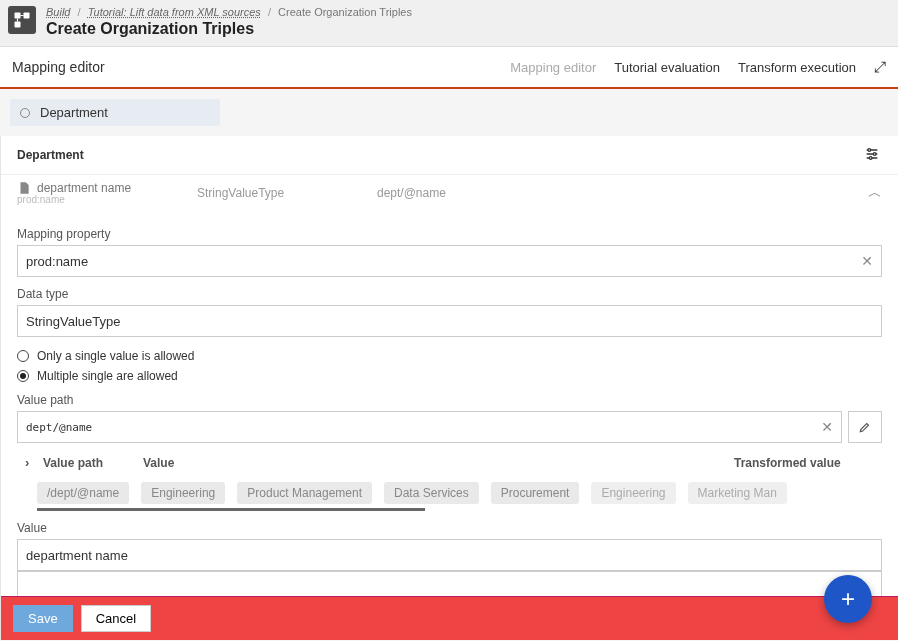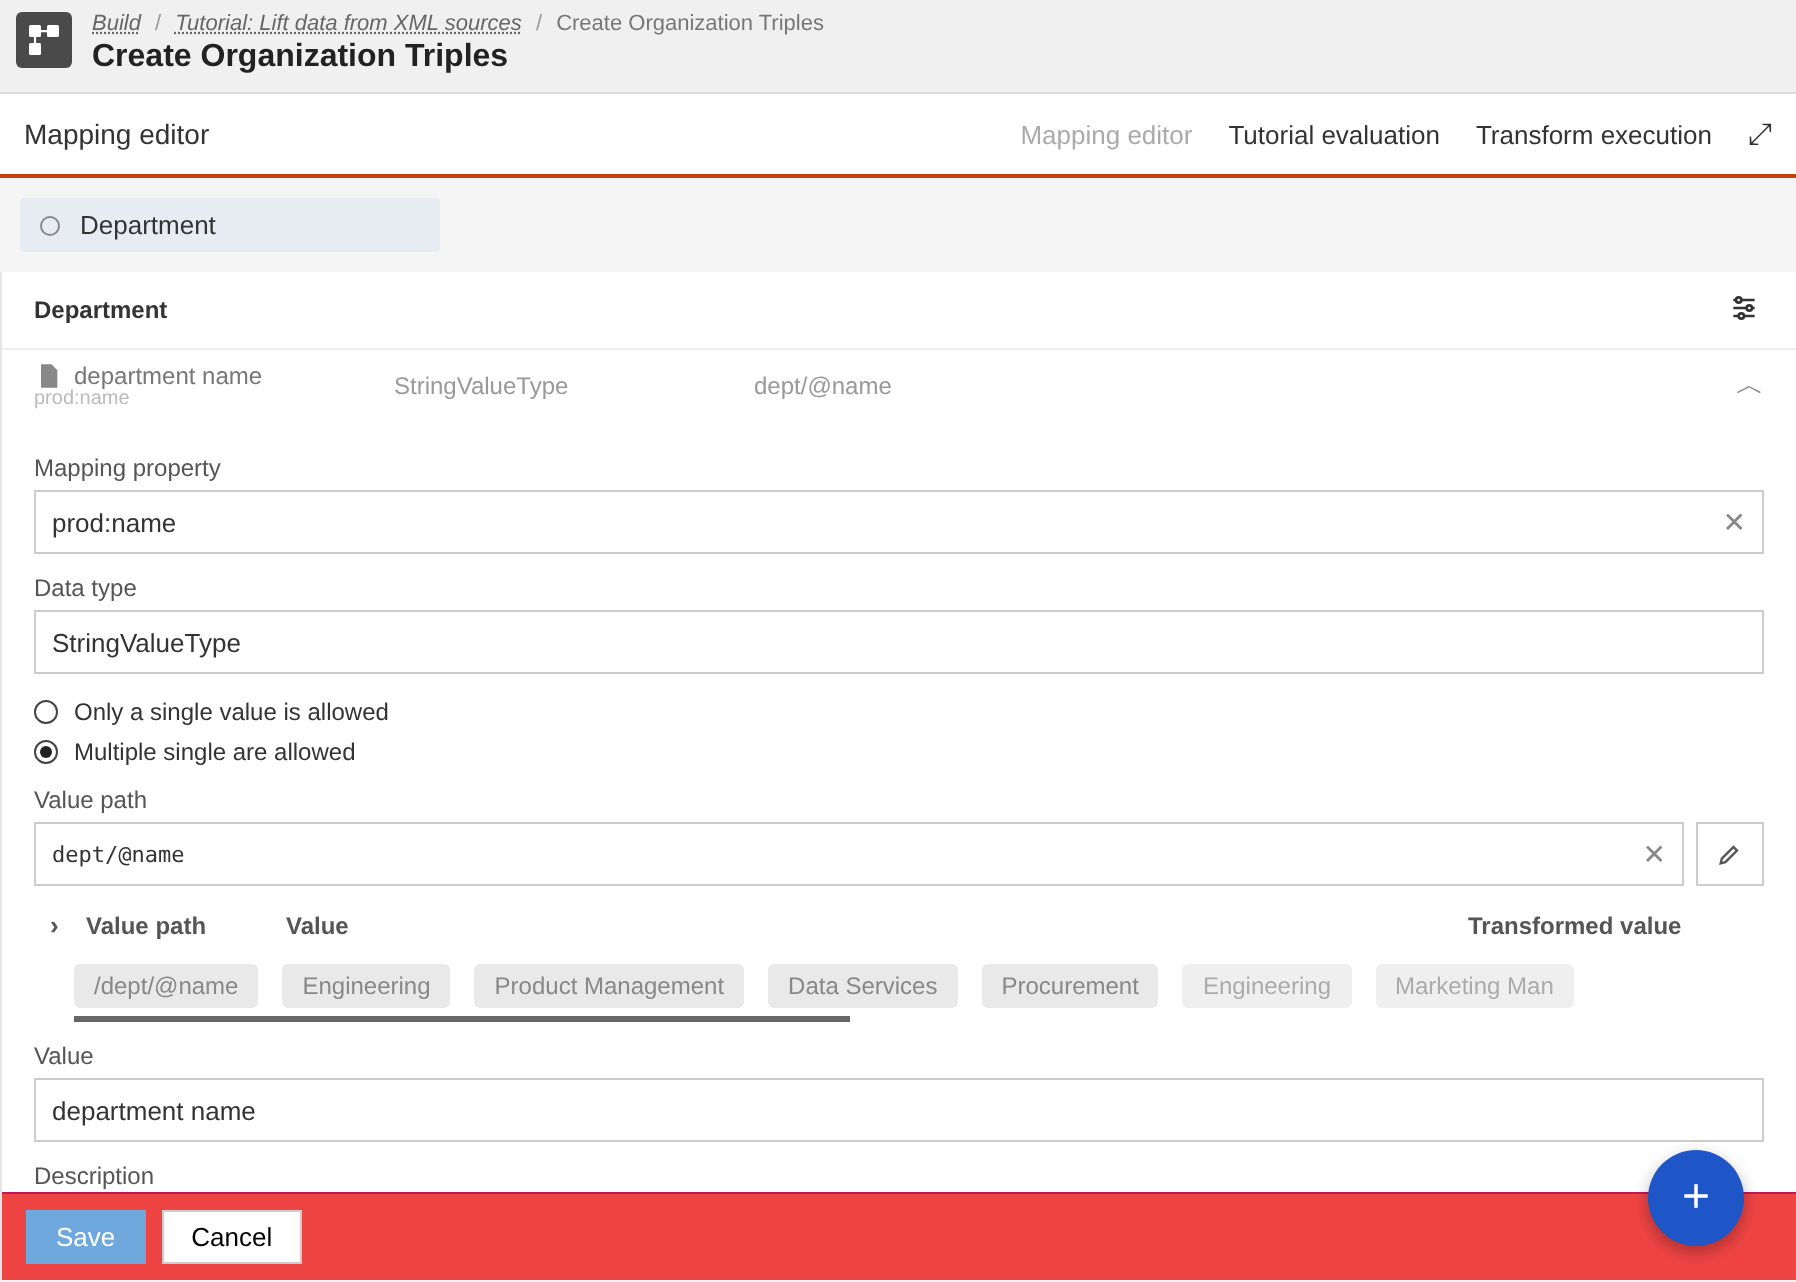--- a/index.html
+++ b/index.html
@@ -202,21 +202,20 @@
         <span class="chip fade">Engineering</span>
         <span class="chip fade">Marketing Man</span>
       </div>
       <div class="chip-track"></div>
 
       <div class="field-label">Value</div>
       <div class="input-wrap">
         <input value="department name" style="">
       </div>
 
-      <div class="field-label">Description</div>
       <div class="textarea-wrap">
         <textarea style=""></textarea>
       </div>
     </div>
 
     <div class="footer">
       <button class="btn primary">Save</button>
       <button class="btn">Cancel</button>
     </div>
   </div>

